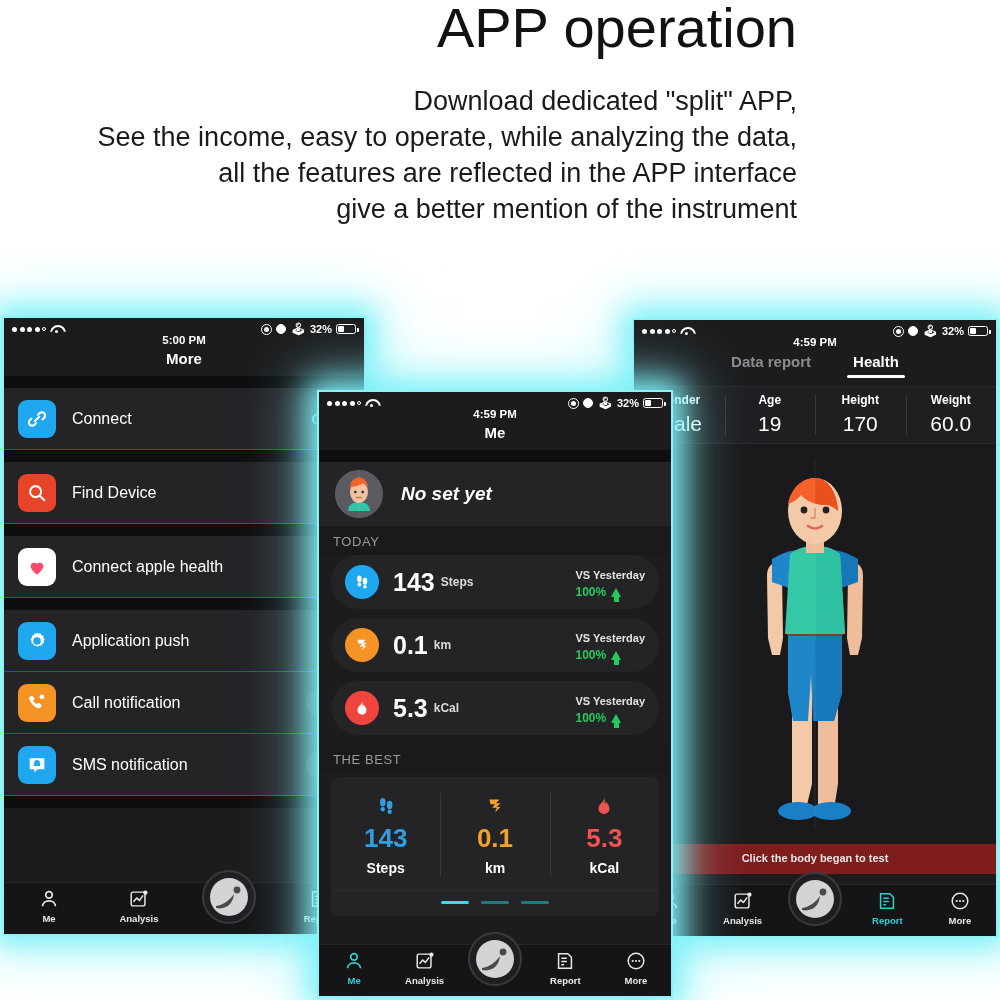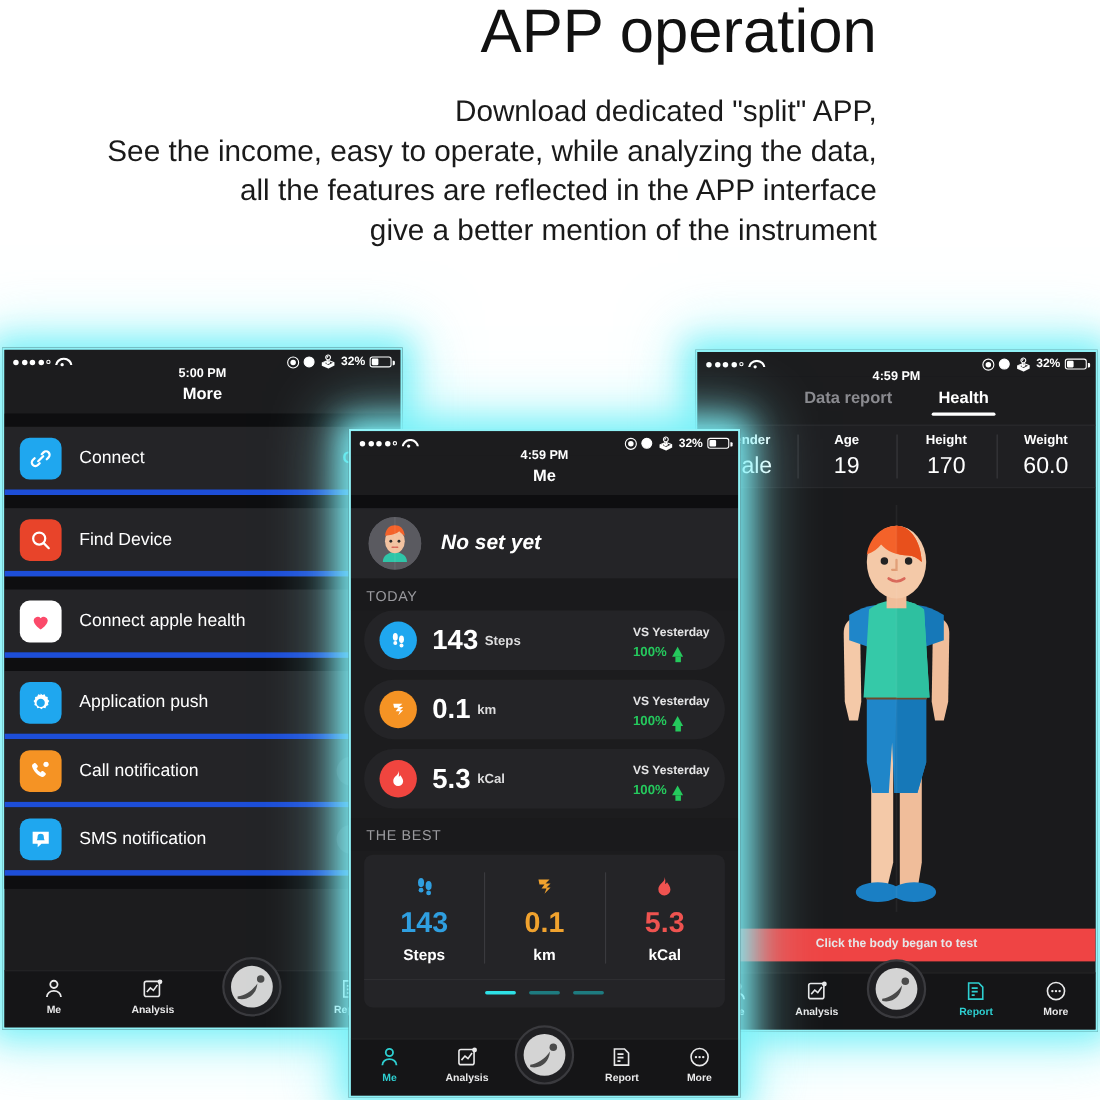--- a/index.html
+++ b/index.html
@@ -65,21 +65,21 @@
   .batt i { position:absolute; left:1px; top:1px; bottom:1px; width:32%; background:#fff; border-radius:1px; display:block; }
 
   
   .navbar { height:36px; display:flex; align-items:center; justify-content:center;
             background:#1c1c1e; color:#fff; font-size:15px; font-weight:700; }
 
   
   .list { background:#1a1a1c; }
   .gap { height:12px; background:#0e0e10; }
   .row { display:flex; align-items:center; height:62px; padding: 0 14px;
-         background:#242427; border-bottom:5px solid #1d4ed8; position:relative; }
+         background:#242427; border-bottom:1px solid #1d4ed8; position:relative; }
   .row-ico { width:38px; height:38px; border-radius:9px; flex:0 0 38px;
              display:flex; align-items:center; justify-content:center; }
   .row-label { margin-left:16px; font-size:16px; color:#fff; font-weight:400; }
   .row-value { margin-left:auto; font-size:15px; color:#2fd8d8; font-weight:700; letter-spacing:0.5px; }
   .toggle { margin-left:auto; width:44px; height:26px; border-radius:13px; background:#3a3a3e; position:relative; flex:0 0 44px;}
   .toggle i { position:absolute; right:2px; top:2px; width:22px; height:22px; border-radius:50%; background:#fff; display:block;}
 
   
   .g { width:22px; height:22px; display:block; }
 
@@ -126,21 +126,21 @@
   .tabs2 { height:44px; display:flex; align-items:center; justify-content:center; gap:42px; background:#1c1c1e; }
   .tab2 { color:#8b8b90; font-size:15px; font-weight:700; padding-bottom:6px; position:relative; }
   .tab2.active { color:#fff; }
   .tab2.active::after{ content:""; position:absolute; left:-6px; right:-6px; bottom:-2px; height:3px; background:#fff; border-radius:2px; }
   .stats { display:flex; height:58px; background:#1f1f22; border-top:1px solid #2b2b2e; border-bottom:1px solid #2b2b2e; }
   .stat { flex:1; text-align:center; position:relative; padding-top:6px; }
   .stat + .stat::before { content:""; position:absolute; left:0; top:8px; bottom:8px; width:1px; background:#3a3a3e; }
   .stat .sl { font-size:12px; color:#fff; font-weight:700; }
   .stat .sv { font-size:21px; color:#fff; font-weight:400; margin-top:5px; }
   .bodywrap { position:relative; height:400px; background:#1a1a1c; display:flex; align-items:center; justify-content:center; }
-  .hint { text-align:center; color:#e6e6e7; font-size:11px; font-weight:700; padding:8px 0 10px; background:#ef4444; }
+  .hint { text-align:center; color:#e6e6e7; font-size:11px; font-weight:700; padding:8px 0 10px; background:#7f1d1d; }
 </style>
 </head>
 <body>
 
 <div id="stage">
 
   <div class="hdr">
     <div class="hdr-title">APP operation</div>
     <div class="hdr-sub">
       <div>Download dedicated "split" APP,</div>

